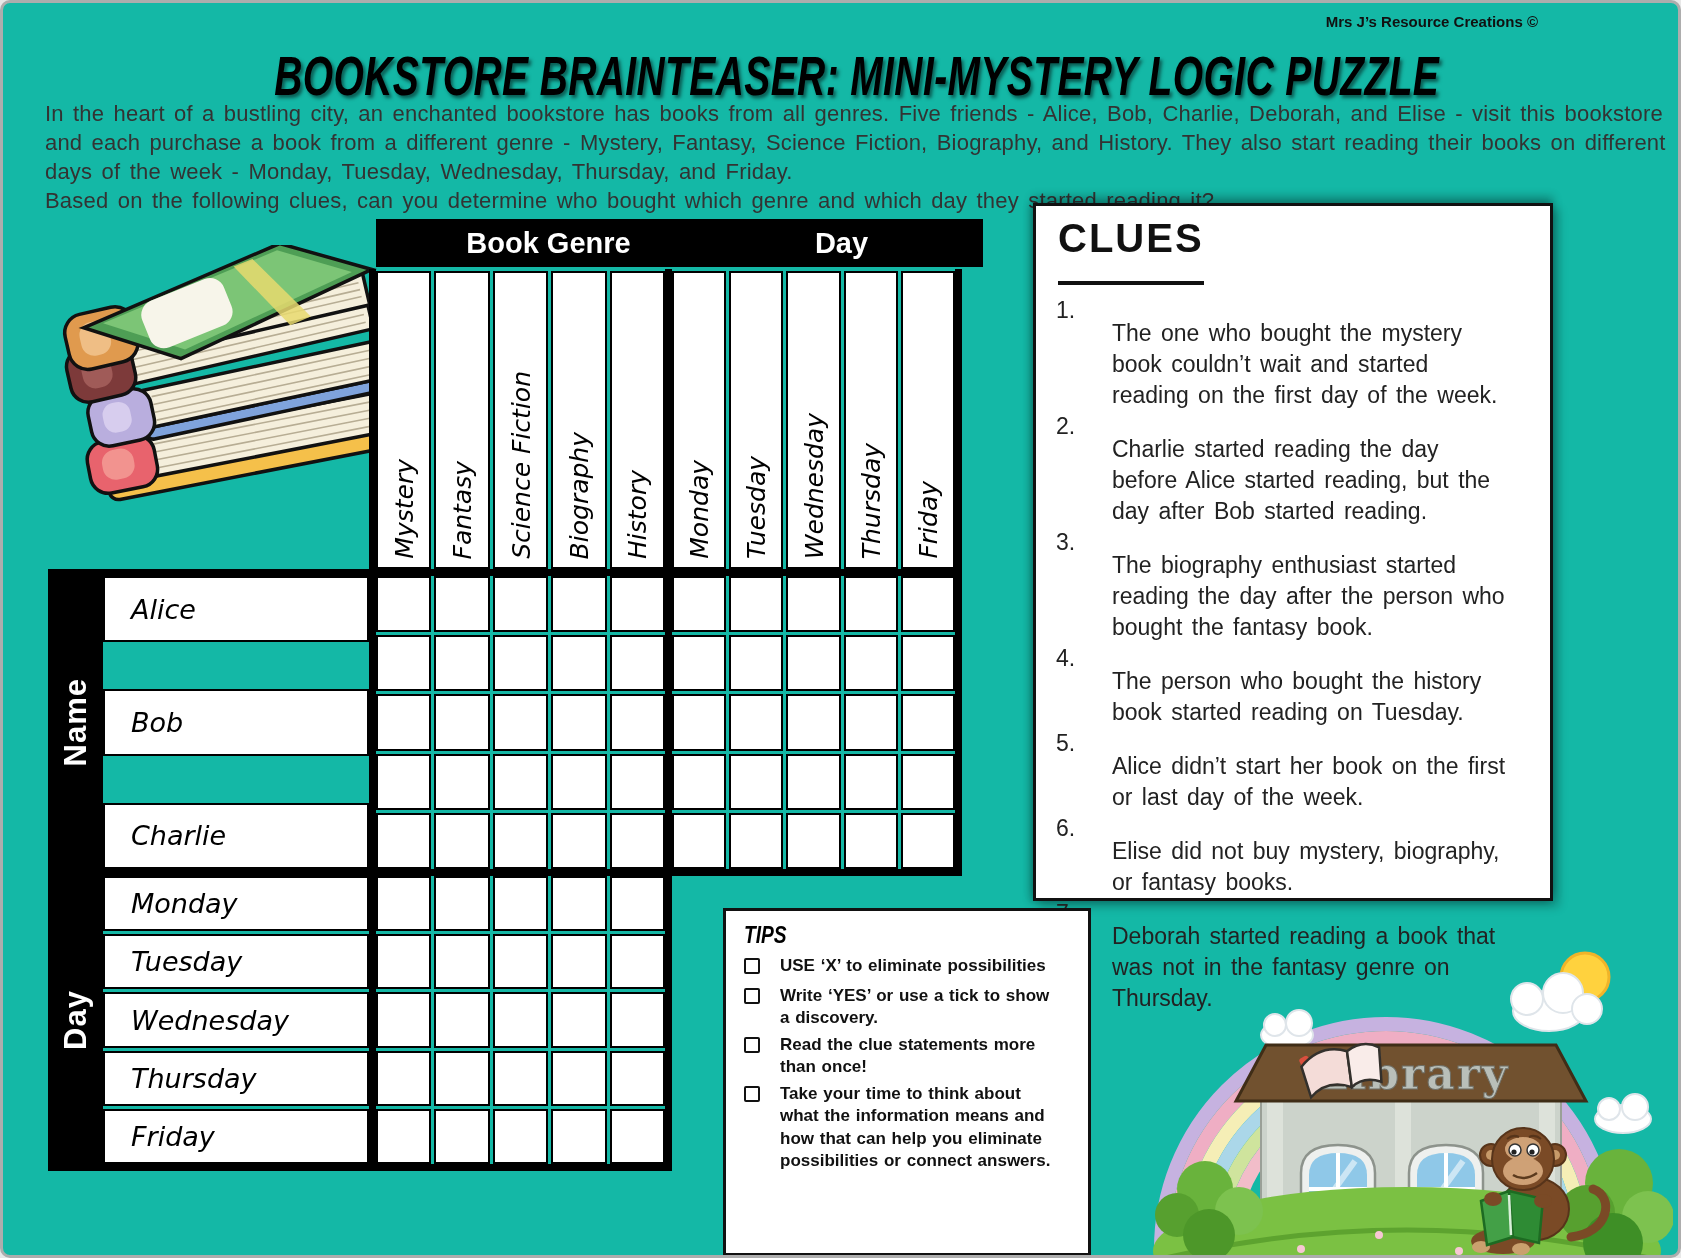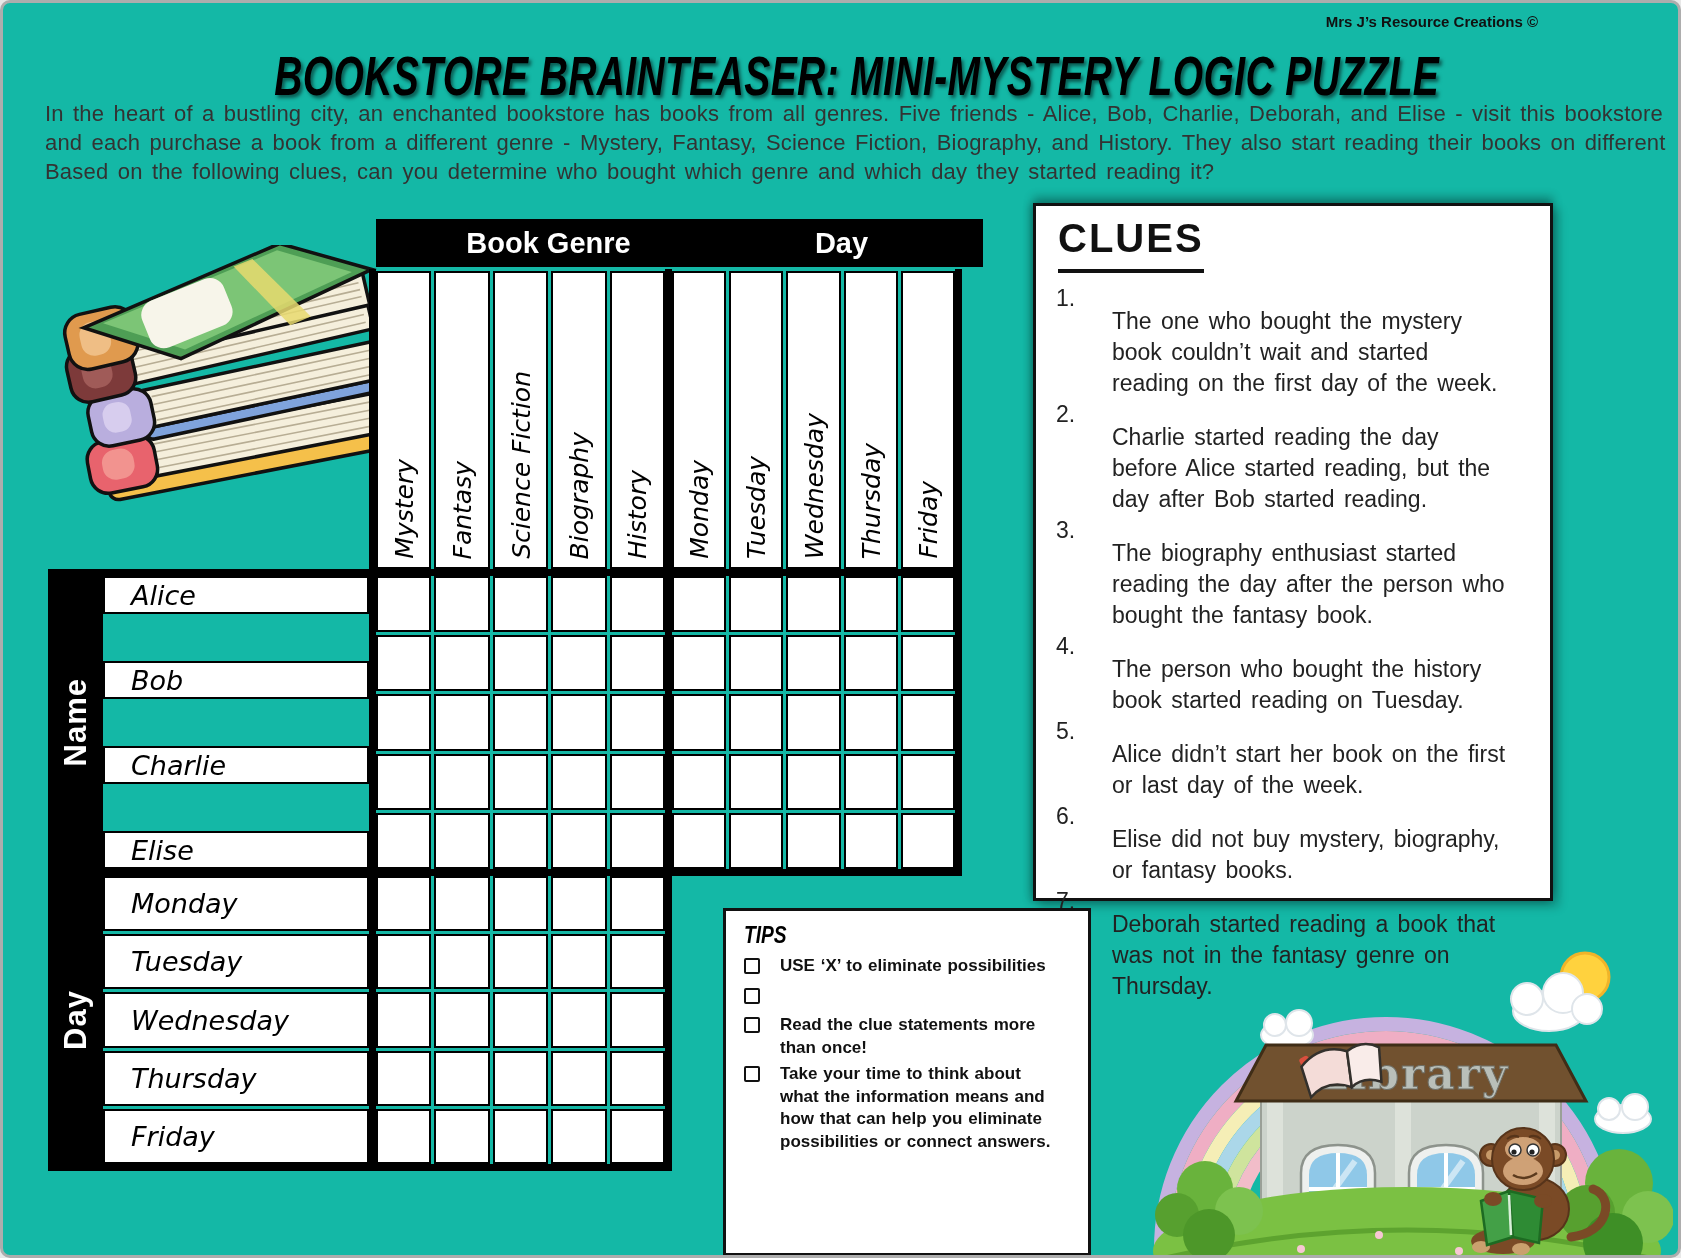--- a/index.html
+++ b/index.html
@@ -66,21 +66,21 @@
   .cells-a{left:373px;top:573px;width:289px;height:293px;}
   .cells-b{left:669px;top:573px;width:283px;height:293px;}
   .cells-c{left:373px;top:873px;width:289px;height:288px;}
   .cell{border:2px solid #000;background:#fff;}
 
   
   .clues{position:absolute;left:1030px;top:200px;width:520px;height:698px;background:#fff;
          border:3px solid #111;box-sizing:border-box;padding:8px 20px;
          box-shadow:0 -6px 9px rgba(0,0,0,0.30),-4px 2px 7px rgba(0,0,0,0.18),6px 6px 9px rgba(0,0,0,0.22);}
   .clues-title{display:inline-block;font-size:40px;font-weight:bold;letter-spacing:2px;color:#111;
-               border-bottom:4px solid #111;padding-bottom:8px;margin:2px 0 10px 2px;}
+               border-bottom:4px solid #111;padding-bottom:20px;margin:2px 0 10px 2px;}
   .clues-list{margin:0;padding:0;list-style:none;counter-reset:clue;
               font-size:23px;line-height:31px;color:#222;word-spacing:3px;}
   .clue{display:flex;counter-increment:clue;}
   .clue::before{content:counter(clue) ".";flex:0 0 56px;}
   .clue-text{width:400px;margin-top:23px;}
 
   
   .tips{position:absolute;left:720px;top:905px;width:368px;height:348px;background:#fff;
         border:3px solid #111;box-sizing:border-box;padding:10px 12px;}
   .tips-title{display:inline-block;font-size:24px;font-weight:bold;font-style:italic;
@@ -101,20 +101,21 @@
 <div class="page">
 
   <div class="copyright">Mrs J’s Resource Creations ©</div>
 
   <h1 class="title"><span class="title-inner">BOOKSTORE BRAINTEASER: MINI-MYSTERY LOGIC PUZZLE</span></h1>
 
   <div class="intro">
 
   <div class="intro-line">In the heart of a bustling city, an enchanted bookstore has books from all genres. Five friends - Alice, Bob, Charlie, Deborah, and Elise - visit this bookstore</div>
       <div class="intro-line">and each purchase a book from a different genre - Mystery, Fantasy, Science Fiction, Biography, and History. They also start reading their books on different</div>
+      <div class="intro-line">days of the week - Monday, Tuesday, Wednesday, Thursday, and Friday.</div>
       <div class="intro-line">Based on the following clues, can you determine who bought which genre and which day they started reading it?</div>
     </div>
 
   <div class="books-illustration">
     <svg viewBox="0 0 340 276" width="340" height="276">
       <g transform="rotate(-9 170 140)">
 
         <g transform="translate(8,196) rotate(-2)">
           <rect x="30" y="24" width="292" height="18" rx="9" fill="#f5c04a" stroke="#111" stroke-width="3.5"></rect>
           <rect x="76" y="-14" width="244" height="40" fill="#f5efdc" stroke="#111" stroke-width="3.5"></rect>
@@ -204,21 +205,20 @@
     </div>
   <div class="band band-day">
       <span class="band-text">Day</span>
     </div>
 
   <div class="rowlabels rowlabels-name">
 
   <div class="rowlabel-box hand">Alice</div>
       <div class="rowlabel-box hand">Bob</div>
       <div class="rowlabel-box hand">Charlie</div>
-      <div class="rowlabel-box hand">Elise</div>
     </div>
   <div class="rowlabels rowlabels-day">
 
   <div class="rowlabel-box hand">Monday</div>
       <div class="rowlabel-box hand">Tuesday</div>
       <div class="rowlabel-box hand">Wednesday</div>
       <div class="rowlabel-box hand">Thursday</div>
       <div class="rowlabel-box hand">Friday</div>
     </div>
 
@@ -335,20 +335,21 @@
   <div class="tips">
     <div class="tips-title">TIPS</div>
     <div>
 
     <div class="tip">
           <span class="tip-check"><span class="checkbox"></span></span>
           <span class="tip-text">USE ‘X’ to eliminate possibilities</span>
         </div>
         <div class="tip">
           <span class="tip-check"><span class="checkbox"></span></span>
+          <span class="tip-text">Write ‘YES’ or use a tick to show a discovery.</span>
         </div>
         <div class="tip">
           <span class="tip-check"><span class="checkbox"></span></span>
           <span class="tip-text">Read the clue statements more than once!</span>
         </div>
         <div class="tip">
           <span class="tip-check"><span class="checkbox"></span></span>
           <span class="tip-text">Take your time to think about what the information means and how that can help you eliminate possibilities or connect answers.</span>
         </div>
       </div>

